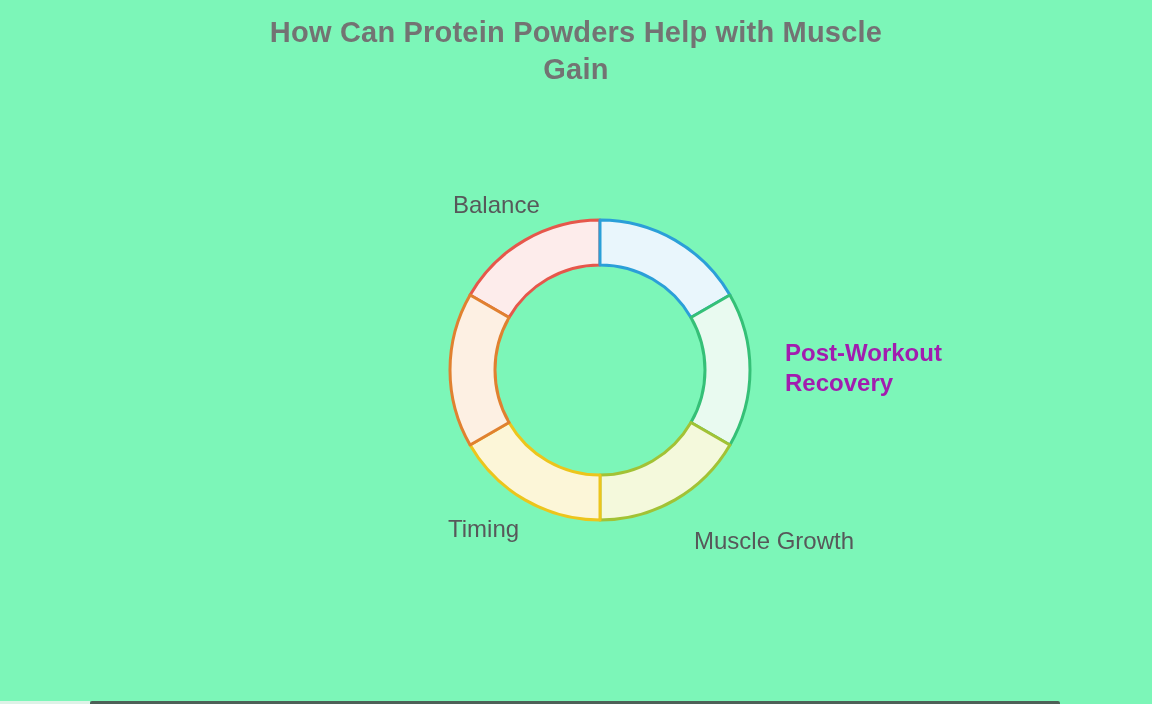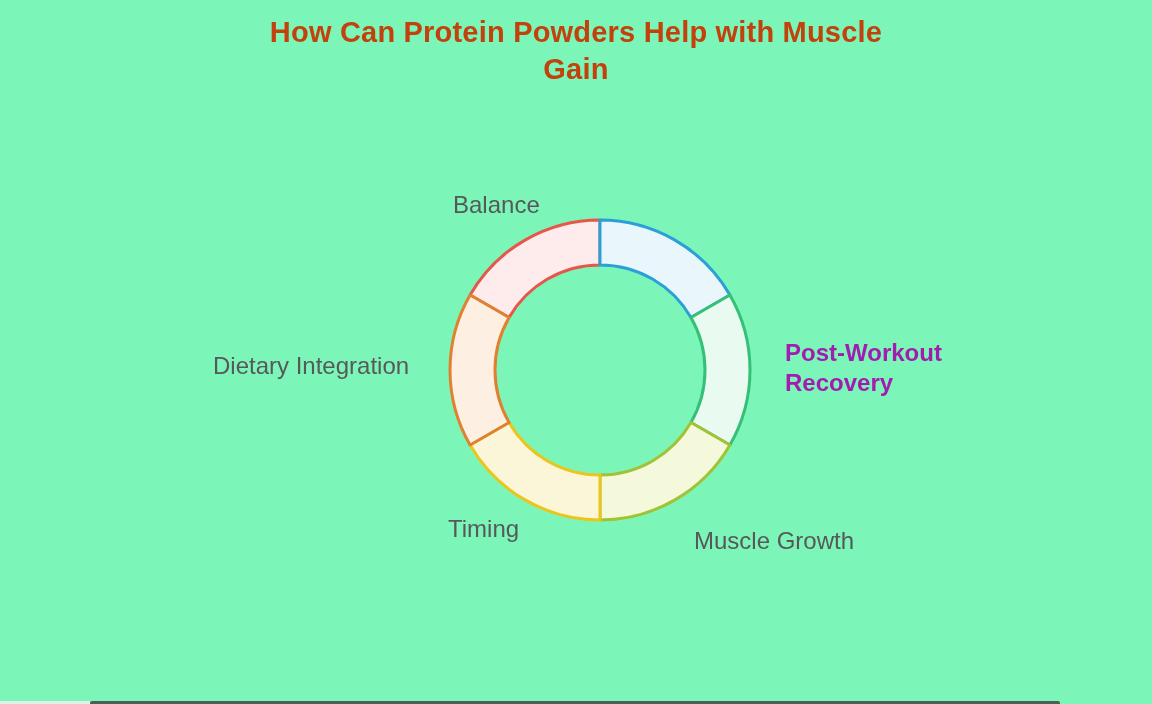--- a/index.html
+++ b/index.html
@@ -40,38 +40,37 @@
   .bottom-edge-dark{
     position:absolute;left:90px;bottom:0;width:970px;height:3px;
     background:#454545;border-radius:2px 2px 0 0;opacity:.85;
   }
 </style>
 </head>
 <body>
 
 <div id="canvas" style="background: rgb(124, 246, 184);">
 
-  <div class="page-title" style="color: #c2410c;">How Can Protein Powders Help with Muscle Gain</div>
+  <div class="page-title" style="color: #737373;">How Can Protein Powders Help with Muscle Gain</div>
 
   <svg id="donut-svg" width="1152" height="704">
       <path d="M 470.0961894323342 295 A 150 150 0 0 1 600 220 L 600 265 A 105 105 0 0 0 509.06733260263394 317.5 Z" fill="#fdeceb" stroke="#e6574b" stroke-width="3" stroke-linejoin="round"></path>
       <path d="M 600 220 A 150 150 0 0 1 729.9038105676658 295 L 690.932667397366 317.5 A 105 105 0 0 0 600 265 Z" fill="#e9f6fc" stroke="#2b9fd8" stroke-width="3" stroke-linejoin="round"></path>
       <path d="M 729.9038105676658 295 A 150 150 0 0 1 729.9038105676658 445 L 690.932667397366 422.5 A 105 105 0 0 0 690.932667397366 317.5 Z" fill="#e9faf0" stroke="#35c077" stroke-width="3" stroke-linejoin="round"></path>
       <path d="M 729.9038105676658 445 A 150 150 0 0 1 600 520 L 600 475 A 105 105 0 0 0 690.932667397366 422.5 Z" fill="#f4f9dc" stroke="#a2c235" stroke-width="3" stroke-linejoin="round"></path>
       <path d="M 600 520 A 150 150 0 0 1 470.0961894323342 445 L 509.06733260263394 422.5 A 105 105 0 0 0 600 475 Z" fill="#fcf6d8" stroke="#ecc51c" stroke-width="3" stroke-linejoin="round"></path>
       <path d="M 470.0961894323342 445 A 150 150 0 0 1 470.0961894323342 295 L 509.06733260263394 317.5 A 105 105 0 0 0 509.06733260263394 422.5 Z" fill="#fdf0e3" stroke="#e08130" stroke-width="3" stroke-linejoin="round"></path>
     </svg>
 
   <div class="seg-label lbl-balance" style="color: rgb(87, 88, 90);">Balance</div>
 
 
   <div class="seg-label lbl-pwr" style="color: #a21caf; font-weight: bold;">Post-Workout Recovery</div>
 
   <div class="seg-label lbl-mg" style="color: rgb(87, 88, 90); margin-top: 12px;">Muscle Growth</div>
 
   <div class="seg-label lbl-timing" style="color: rgb(87, 88, 90);">Timing</div>
 
-  <div class="seg-label lbl-di" style="color: rgb(87, 88, 90);">Dietary Integration</div>
 
   <div class="bottom-edge-light"></div>
   <div class="bottom-edge-dark"></div>
 
 </div>
 
 </body></html>

